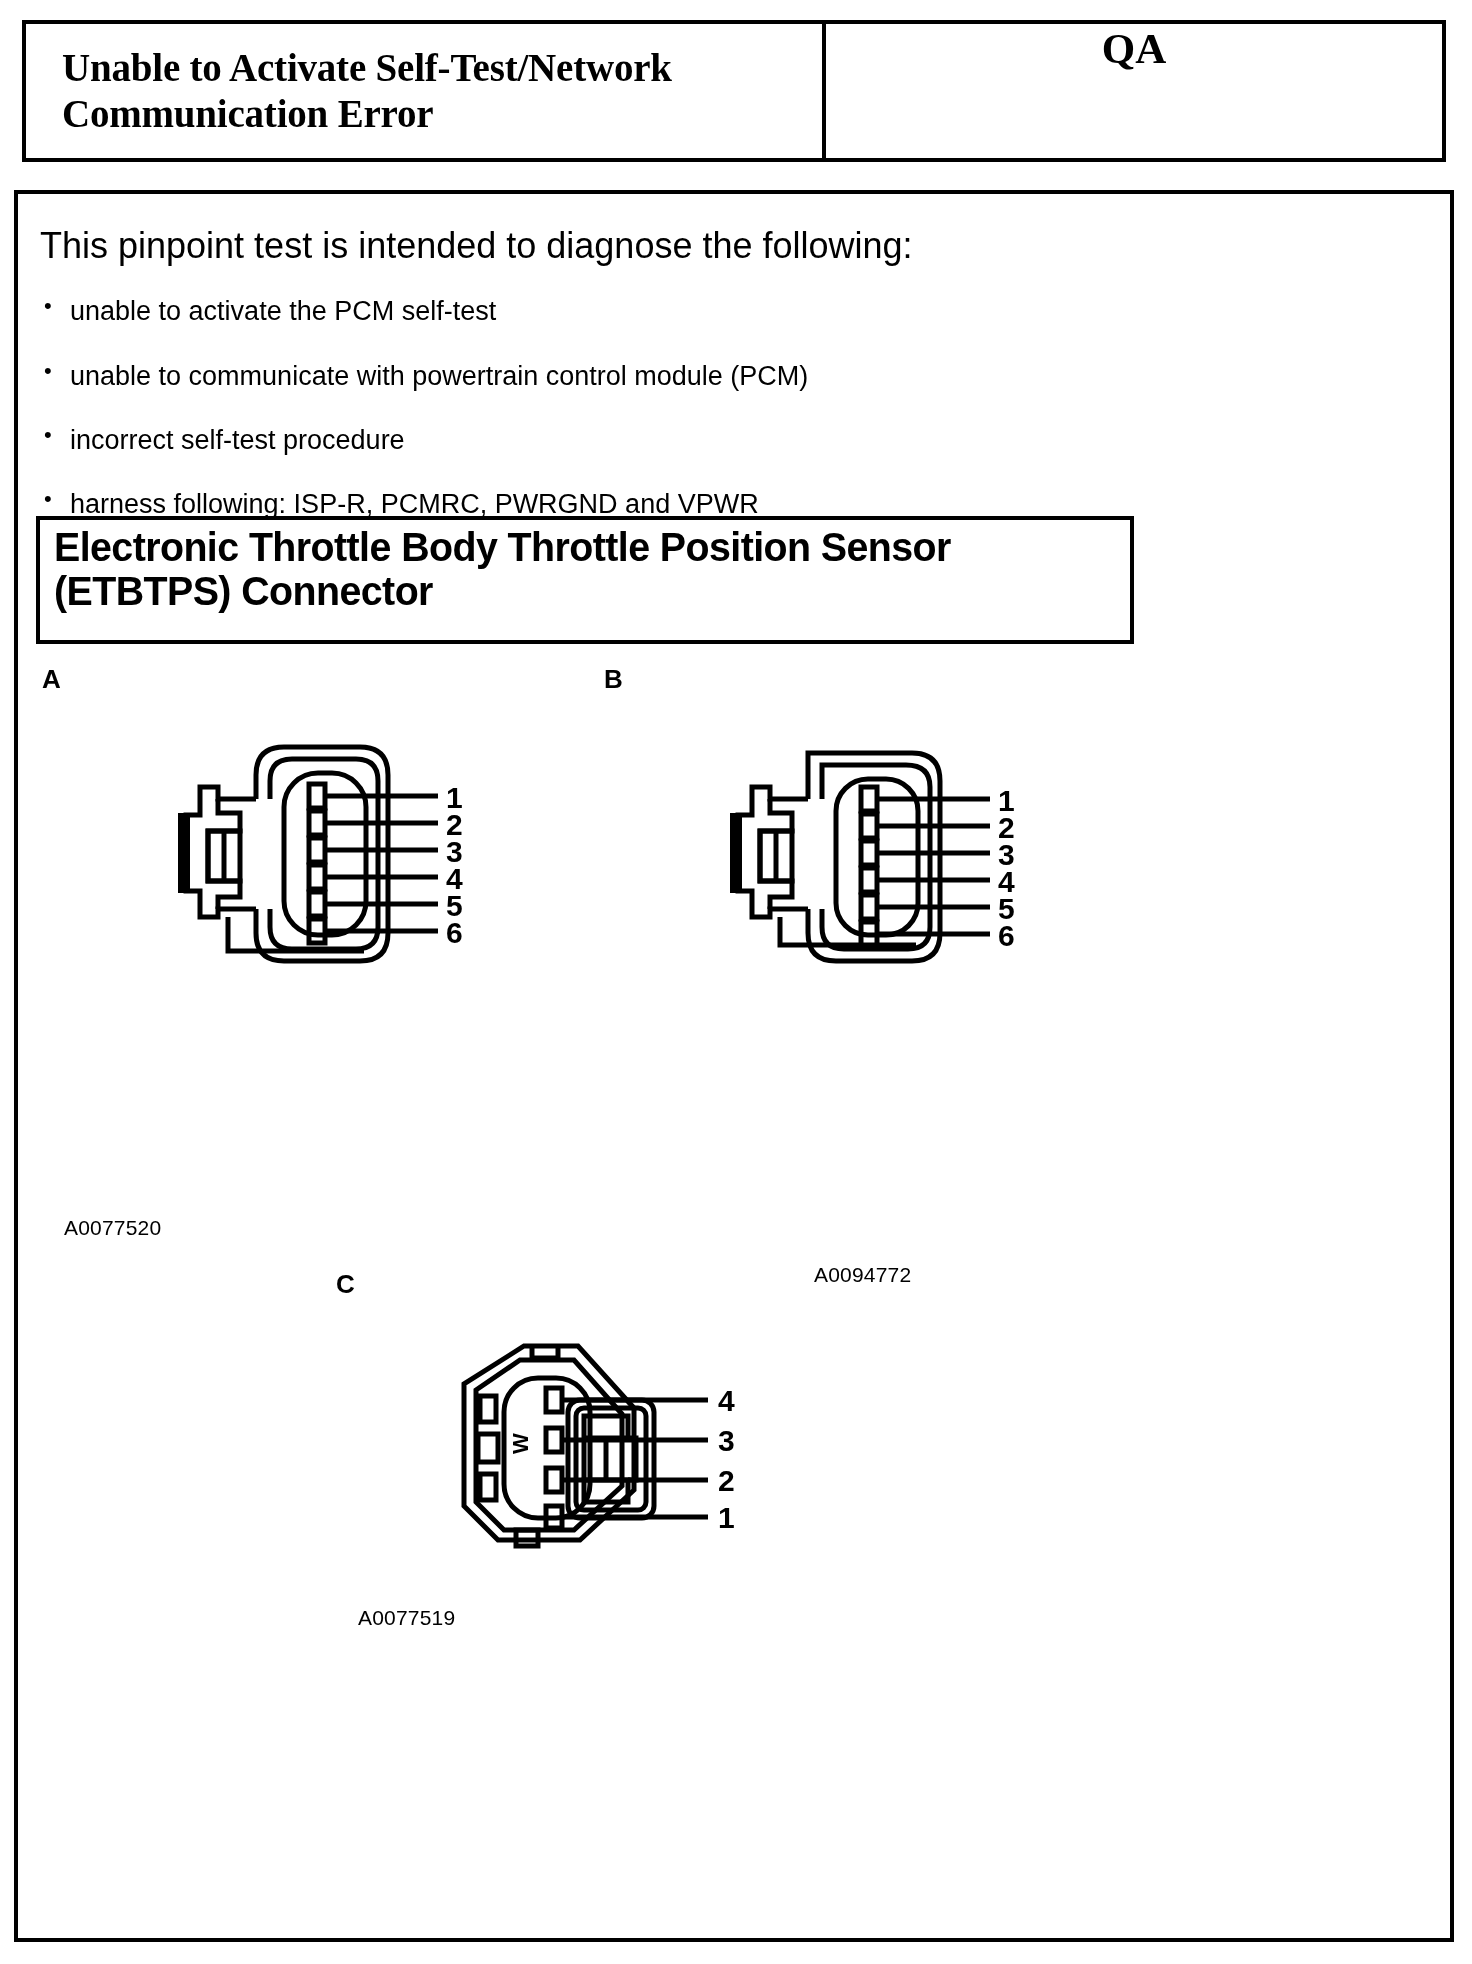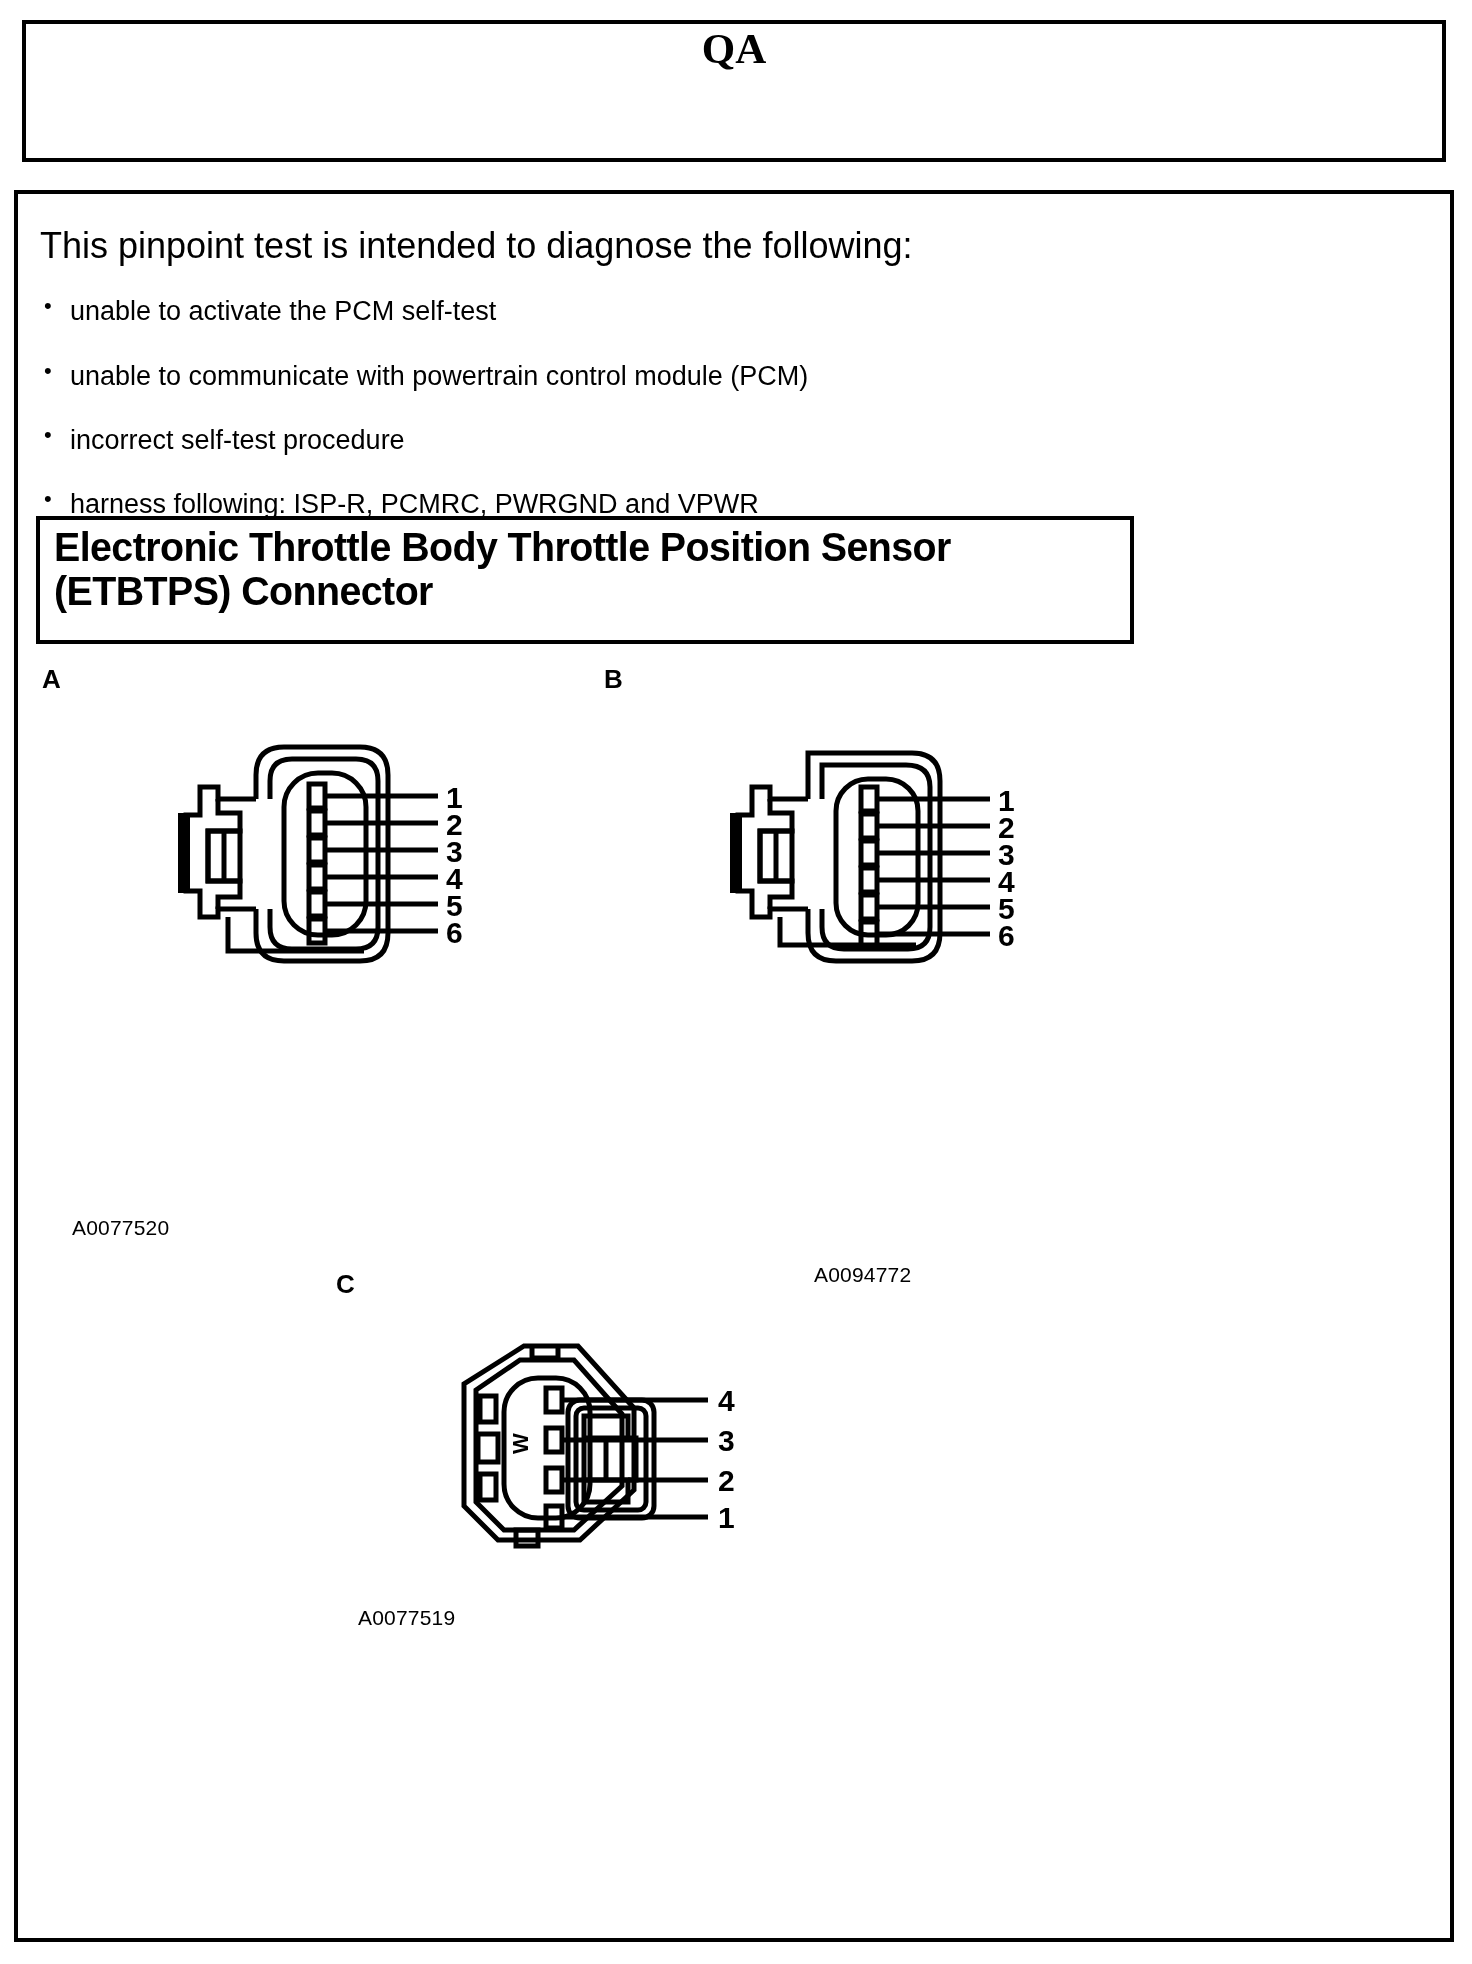--- a/index.html
+++ b/index.html
@@ -77,20 +77,26 @@
   .pin-num{
     position:absolute;font-size:30px;font-weight:bold;line-height:1;
   }
 </style>
 </head>
 <body>
 
 <div class="page">
 
   <div class="header-table">
+    <div class="header-title-cell">
+      <div class="header-title">
+        <span>Unable to Activate Self-Test/Network</span><br>
+        <span>Communication Error</span>
+      </div>
+    </div>
     <div class="header-code-cell">
       <div class="header-code">QA</div>
     </div>
   </div>
 
   <div class="body-box">
 
     <div class="intro">
       <p class="intro-lead">This pinpoint test is intended to diagnose the following:</p>
       <ul class="bullets">
@@ -154,21 +160,21 @@
 
       <div class="pin-nums" style="left:428px;top:545px;width:60px;height:230px;">
         <span class="pin-num" style="top:44px;">1</span>
         <span class="pin-num" style="top:71px;">2</span>
         <span class="pin-num" style="top:98px;">3</span>
         <span class="pin-num" style="top:125px;">4</span>
         <span class="pin-num" style="top:152px;">5</span>
         <span class="pin-num" style="top:179px;">6</span>
       </div>
 
-      <div class="fig-code" style="left:54px;top:1022px;text-align:center;">A0077520</div>
+      <div class="fig-code" style="left:46px;top:1022px;text-align:center;">A0077520</div>
 
       <div class="fig-letter" style="left:586px;top:470px;">B</div>
 
       <div class="conn-wrap" style="left:712px;top:545px;">
         <svg width="260" height="230" viewBox="0 0 260 230">
           <g fill="none" stroke="#000" stroke-width="5">
 
             <path d="M78 60 L78 14 L122 14 L182 14 Q210 14 210 42 L210 194 Q210 222 182 222 L106 222 Q78 222 78 194 L78 170"></path>
 
             <path d="M92 60 L92 26 L176 26 Q200 26 200 48 L200 188 Q200 210 178 210 L114 210 Q92 210 92 188 L92 170"></path>

